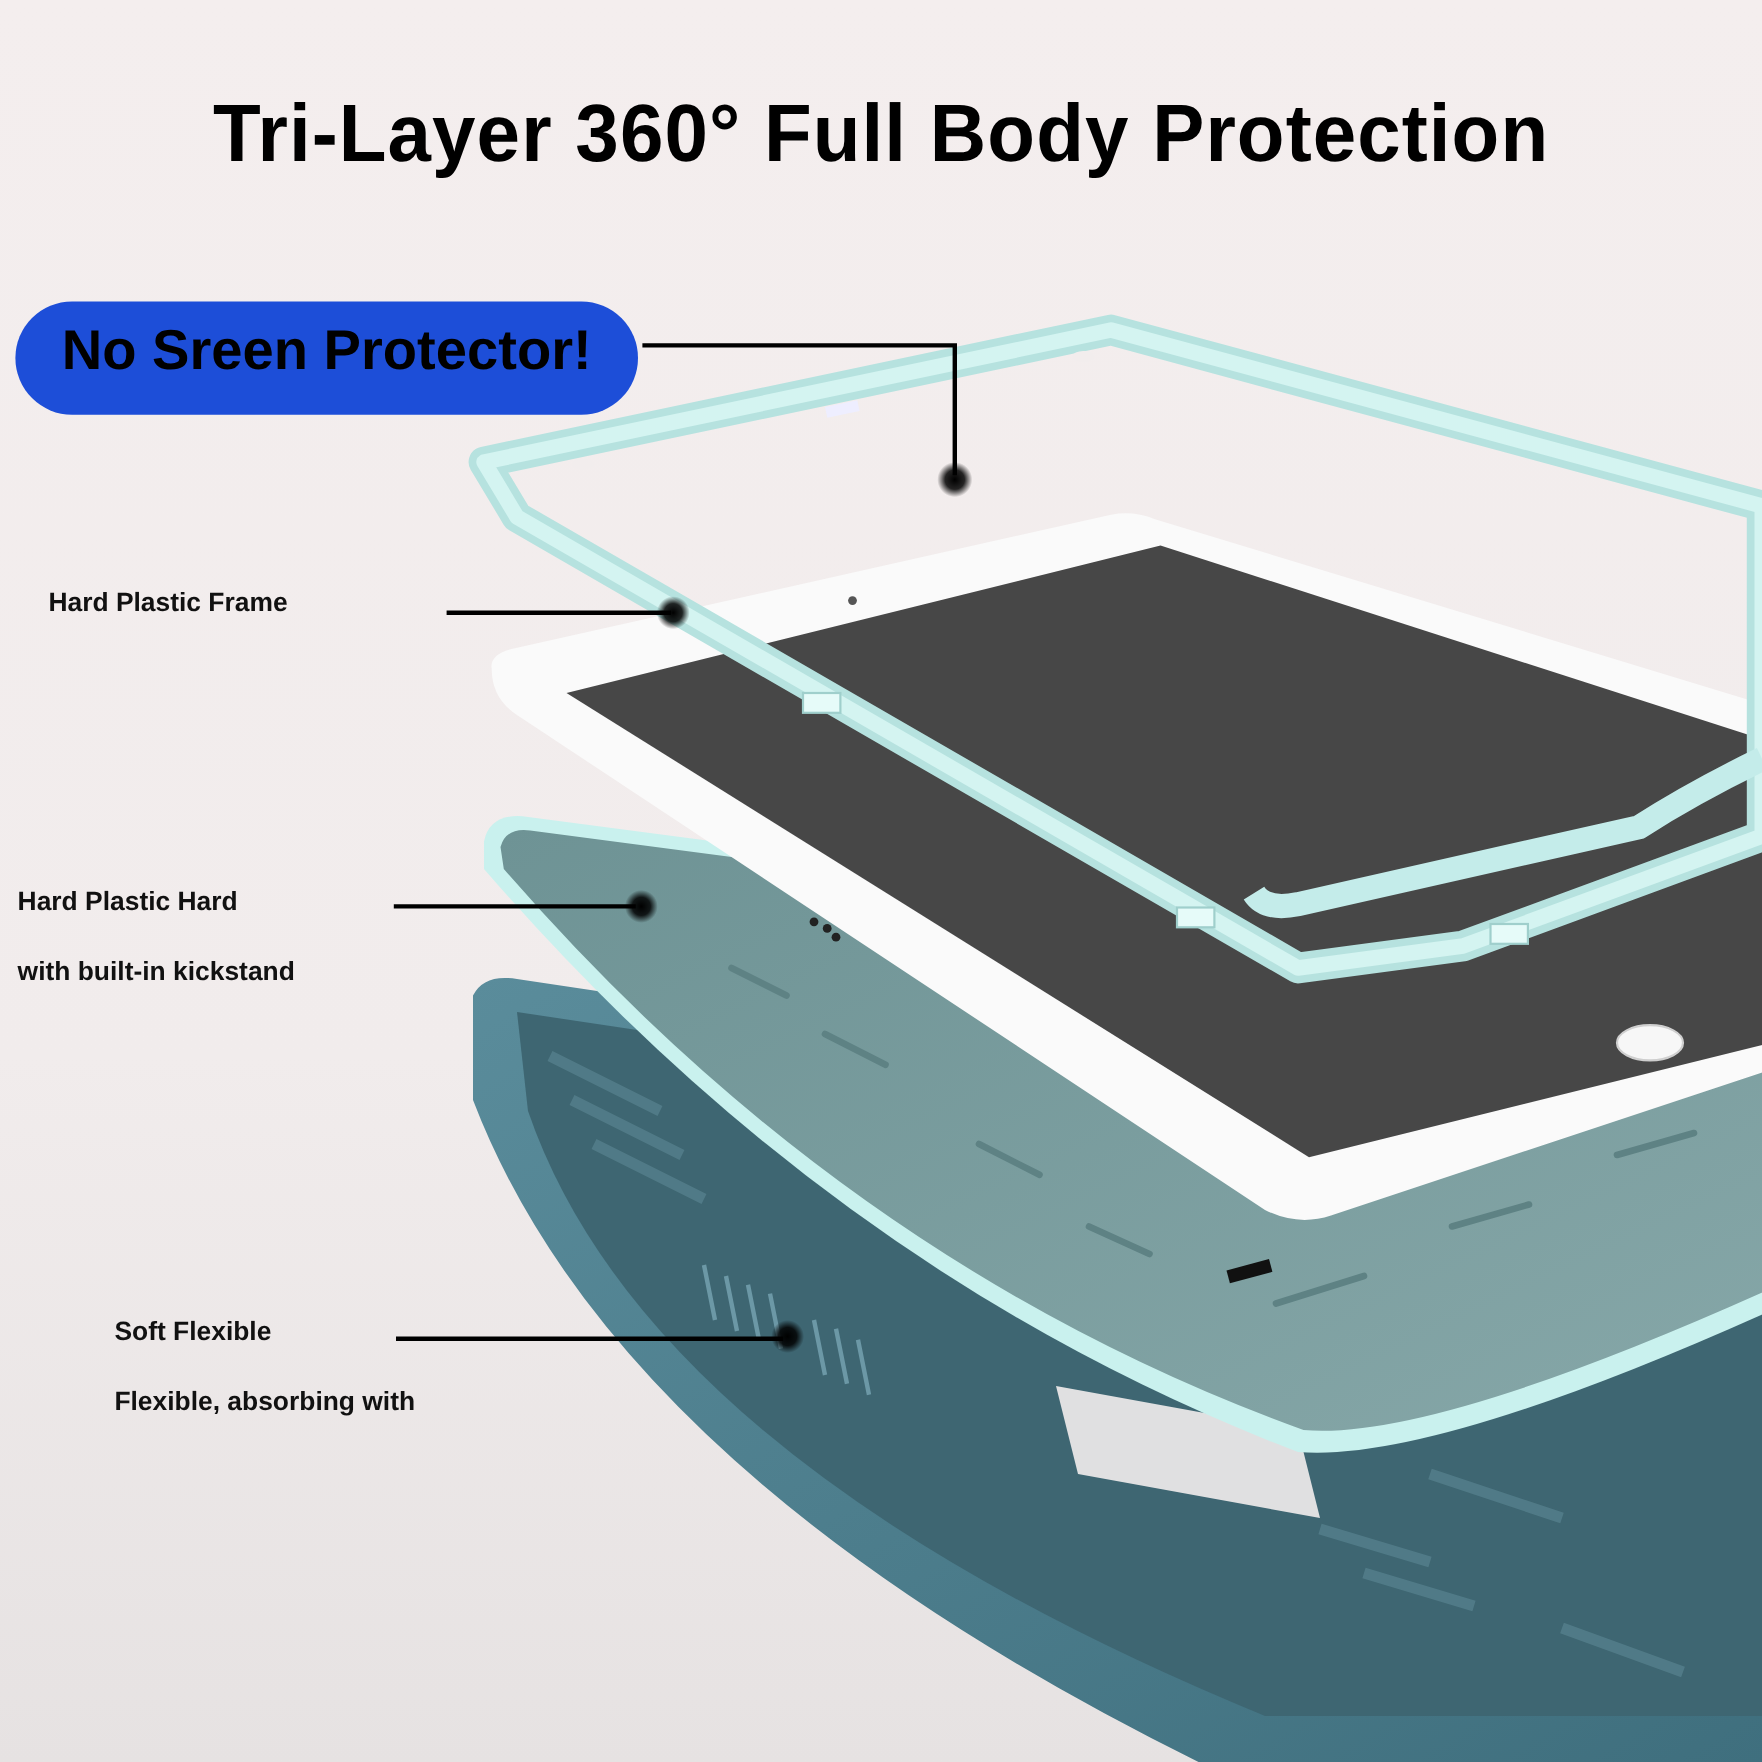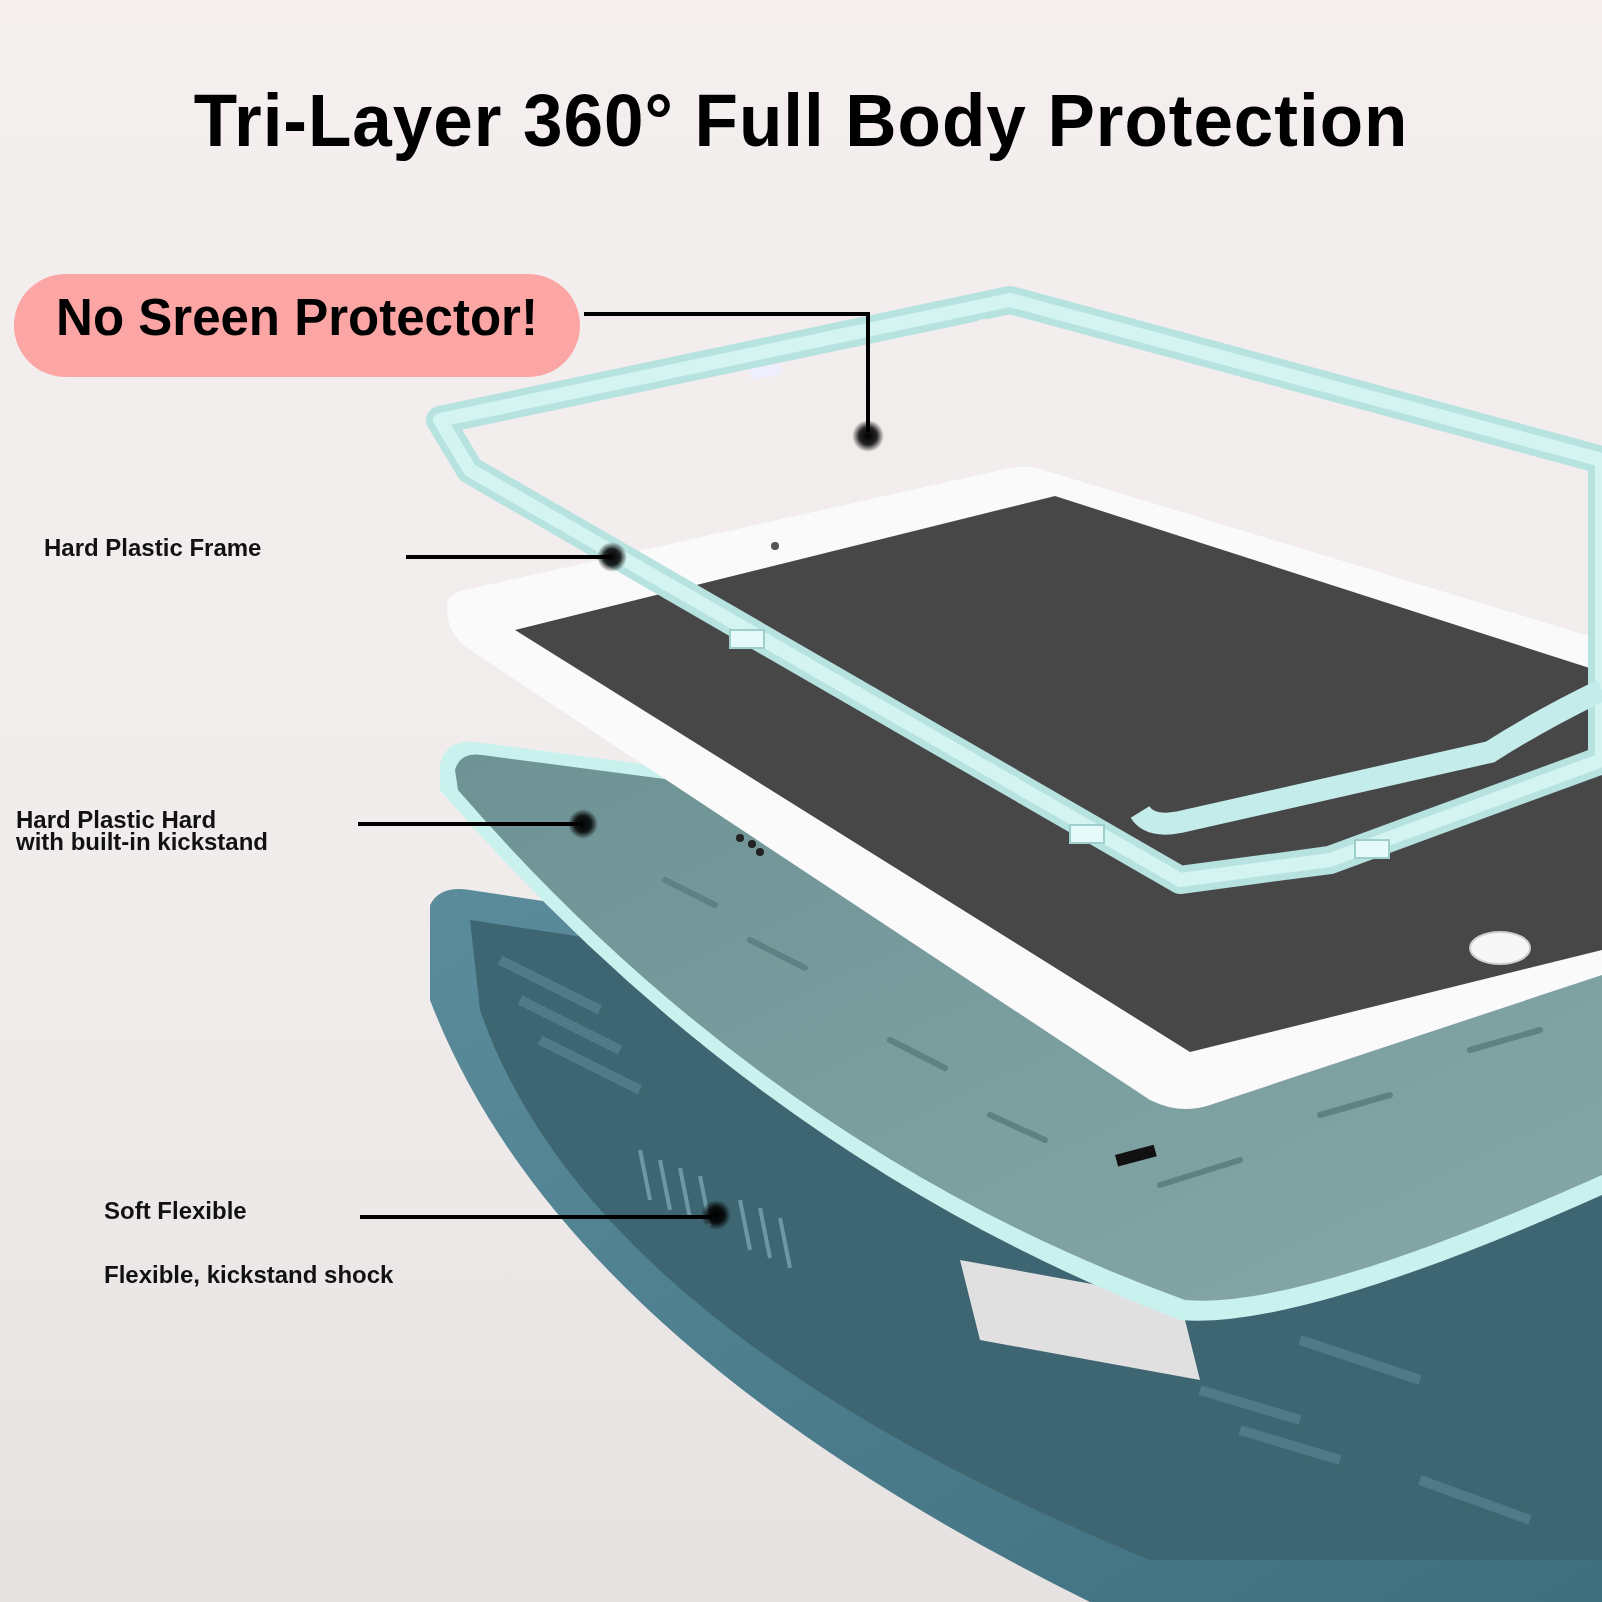--- a/index.html
+++ b/index.html
@@ -8,21 +8,21 @@
     background: linear-gradient(180deg, #f4eeee 0%, #f1ecec 60%, #e6e2e2 100%);
     font-family: "Liberation Sans", sans-serif;
   }
   .title {
     position: absolute; left: 0; top: 78px; width: 1602px; text-align: center;
     font-size: 74px; font-weight: bold; color: #000; letter-spacing: 1px;
     transform: scaleX(0.96);
   }
   .pill {
     position: absolute; left: 14px; top: 274px; width: 566px; height: 103px;
-    border-radius: 52px; background: #fca5a5;
+    border-radius: 52px; background: #1d4ed8;
     display: flex; align-items: flex-start; justify-content: center;
     box-sizing: border-box; padding-top: 14px;
   }
   .pill span { font-size: 51px; font-weight: bold; color: #000; }
   .label {
     position: absolute; font-weight: bold; color: #111; font-size: 24px; white-space: nowrap;
   }
   svg.scene { position: absolute; left: 0; top: 0; }
 </style>
 </head>
@@ -113,16 +113,16 @@
 
 <div class="title">Tri-Layer 360° Full Body Protection</div>
 
 <div class="pill">
   <span>No Sreen Protector!</span>
 </div>
 
 <div class="label" style="left:44px; top:534px;">Hard Plastic Frame</div>
 
 <div class="label" style="left:16px; top:806px;">Hard Plastic Hard</div>
-<div class="label" style="left:16px; top:828px;">with built-in kickstand</div>
+<div class="label" style="left:16px; top:870px;">with built-in kickstand</div>
 
 <div class="label" style="left:104px; top:1197px;">Soft Flexible</div>
-<div class="label" style="left:104px; top:1261px;">Flexible, kickstand shock</div>
+<div class="label" style="left:104px; top:1261px;">Flexible, absorbing with</div>
 
 </body></html>

